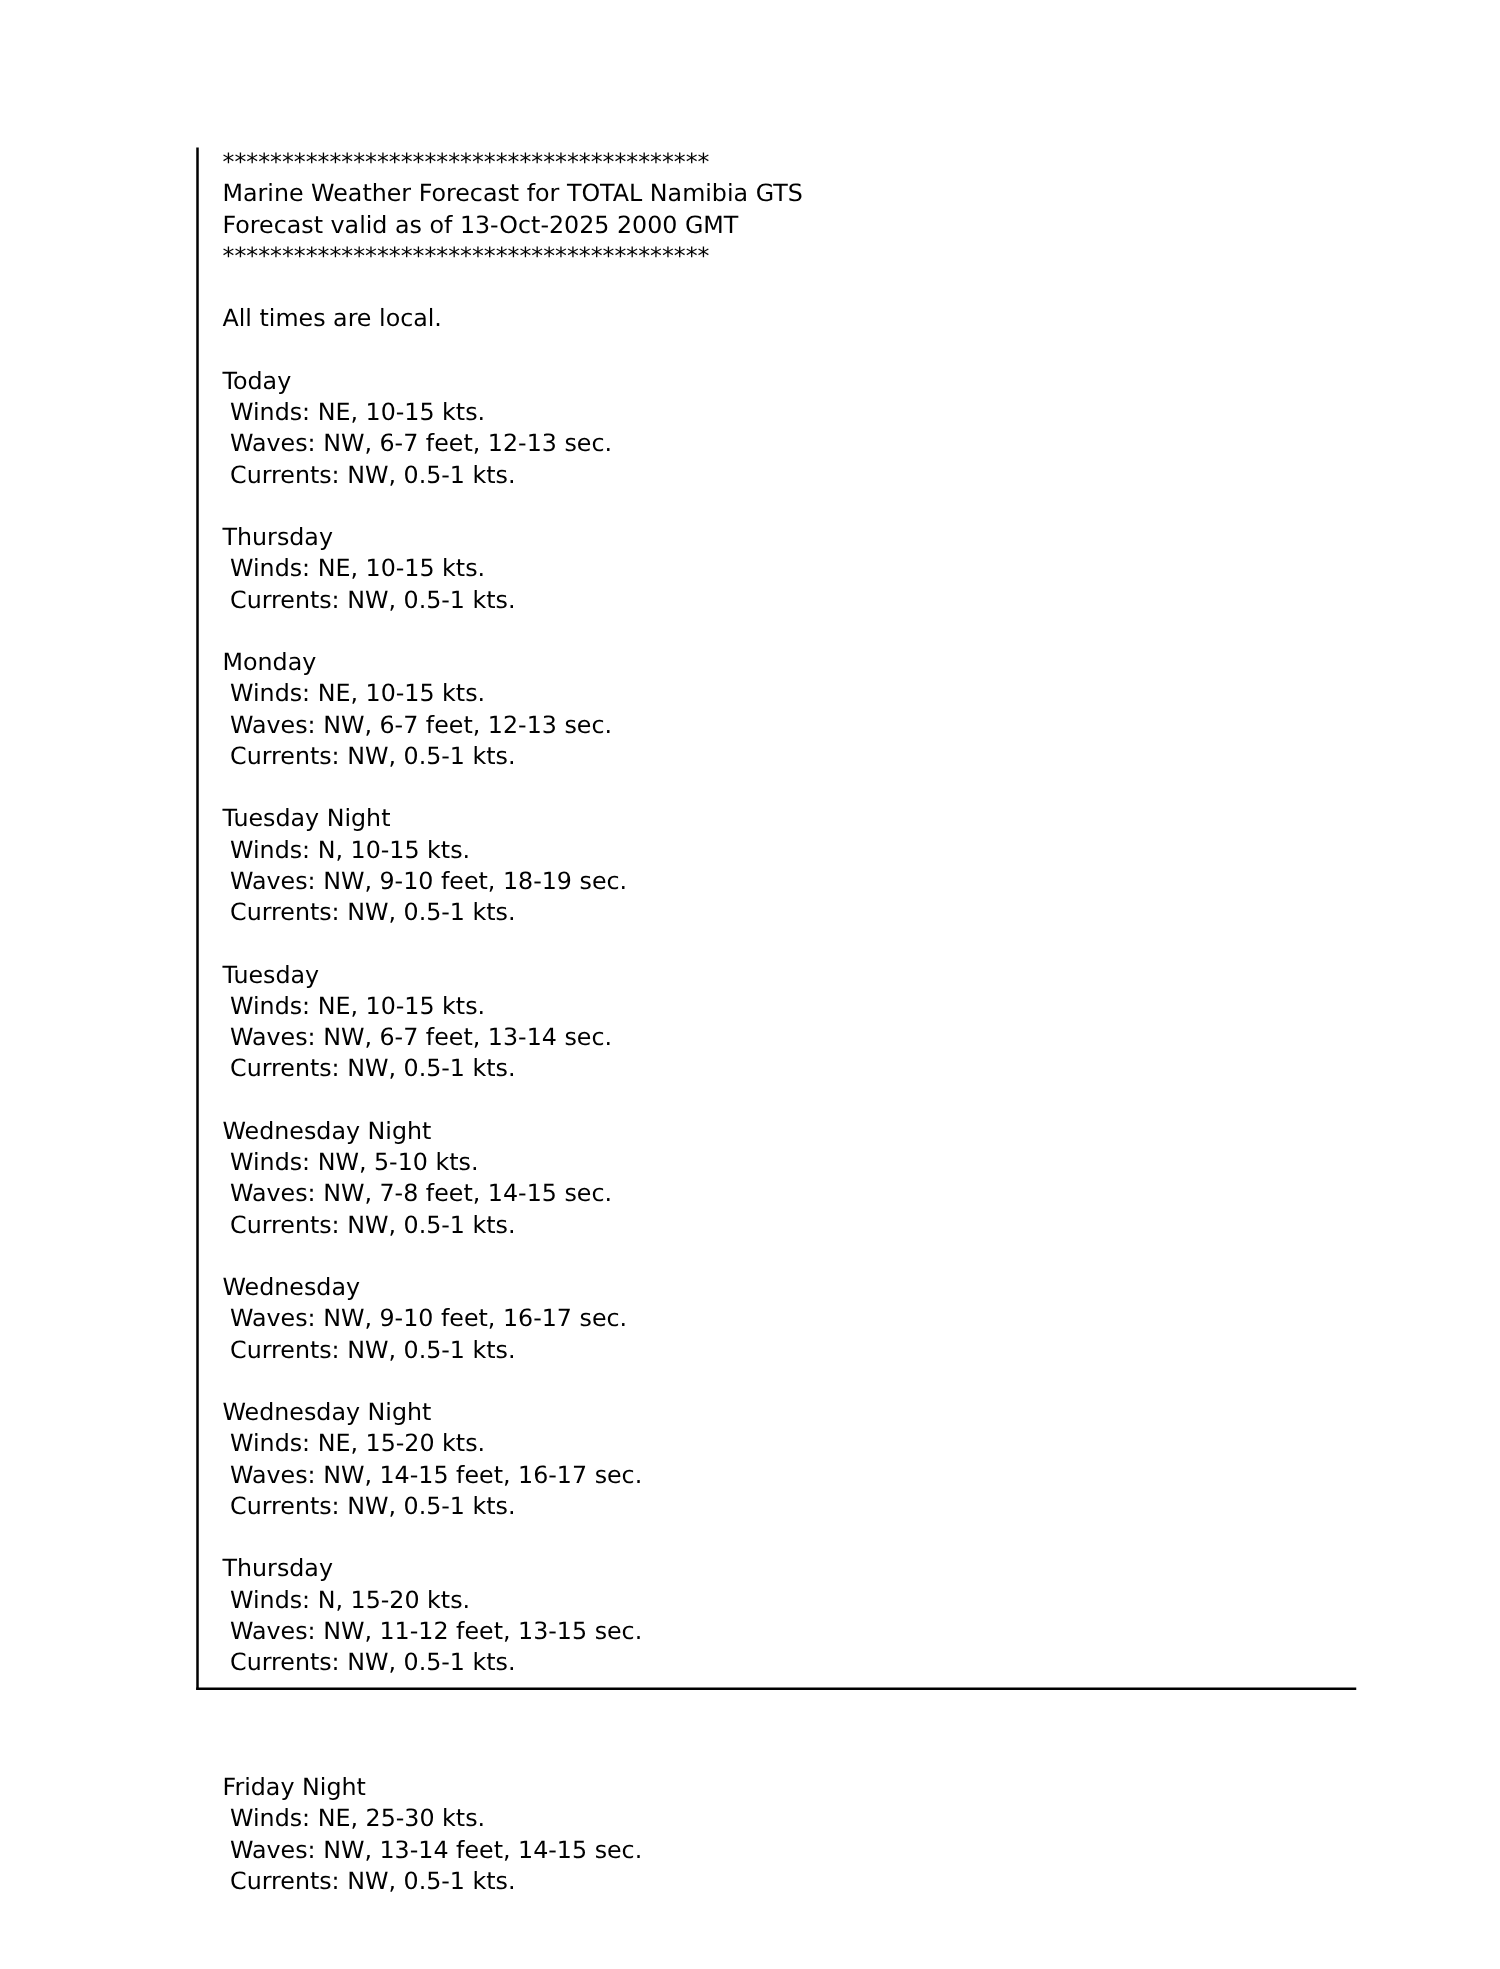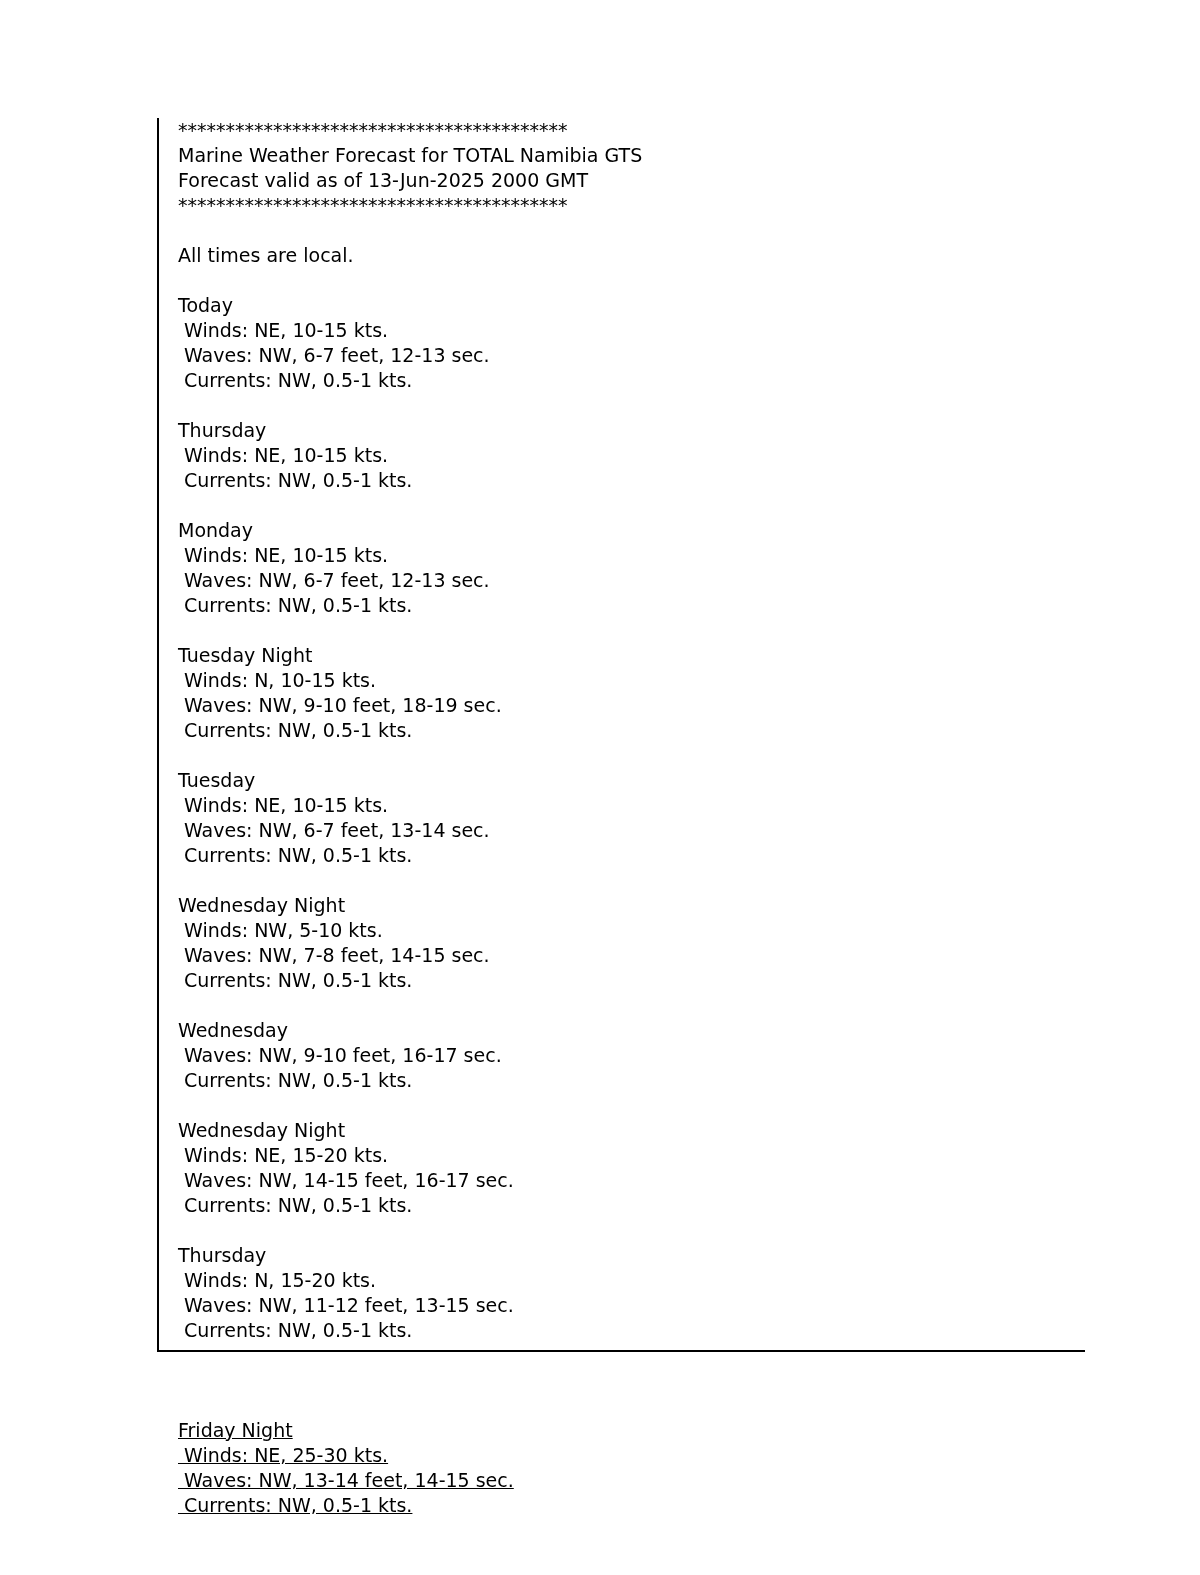--- a/index.html
+++ b/index.html
@@ -35,32 +35,31 @@
   .section {
     margin-top: 25px;
   }
   .after {
     position: absolute;
     left: 178px;
     top: 1418px;
   }
   .after .section {
     margin-top: 0;
-    text-decoration: underline;
   }
 </style>
 </head>
 <body>
 
 <div class="page">
 
   <div class="box">
     <div class="line">*****************************************</div>
     <div class="line">Marine Weather Forecast for TOTAL Namibia GTS</div>
-    <div class="line">Forecast valid as of 13-Jun-2025 2000 GMT</div>
+    <div class="line">Forecast valid as of 13-Oct-2025 2000 GMT</div>
     <div class="line">*****************************************</div>
 
     <div class="line section">All times are local.</div>
 
     <div class="section">
       <div class="line">Today</div>
       <div class="line"> Winds: NE, 10-15 kts.</div>
       <div class="line"> Waves: NW, 6-7 feet, 12-13 sec.</div>
       <div class="line"> Currents: NW, 0.5-1 kts.</div>
     </div>

